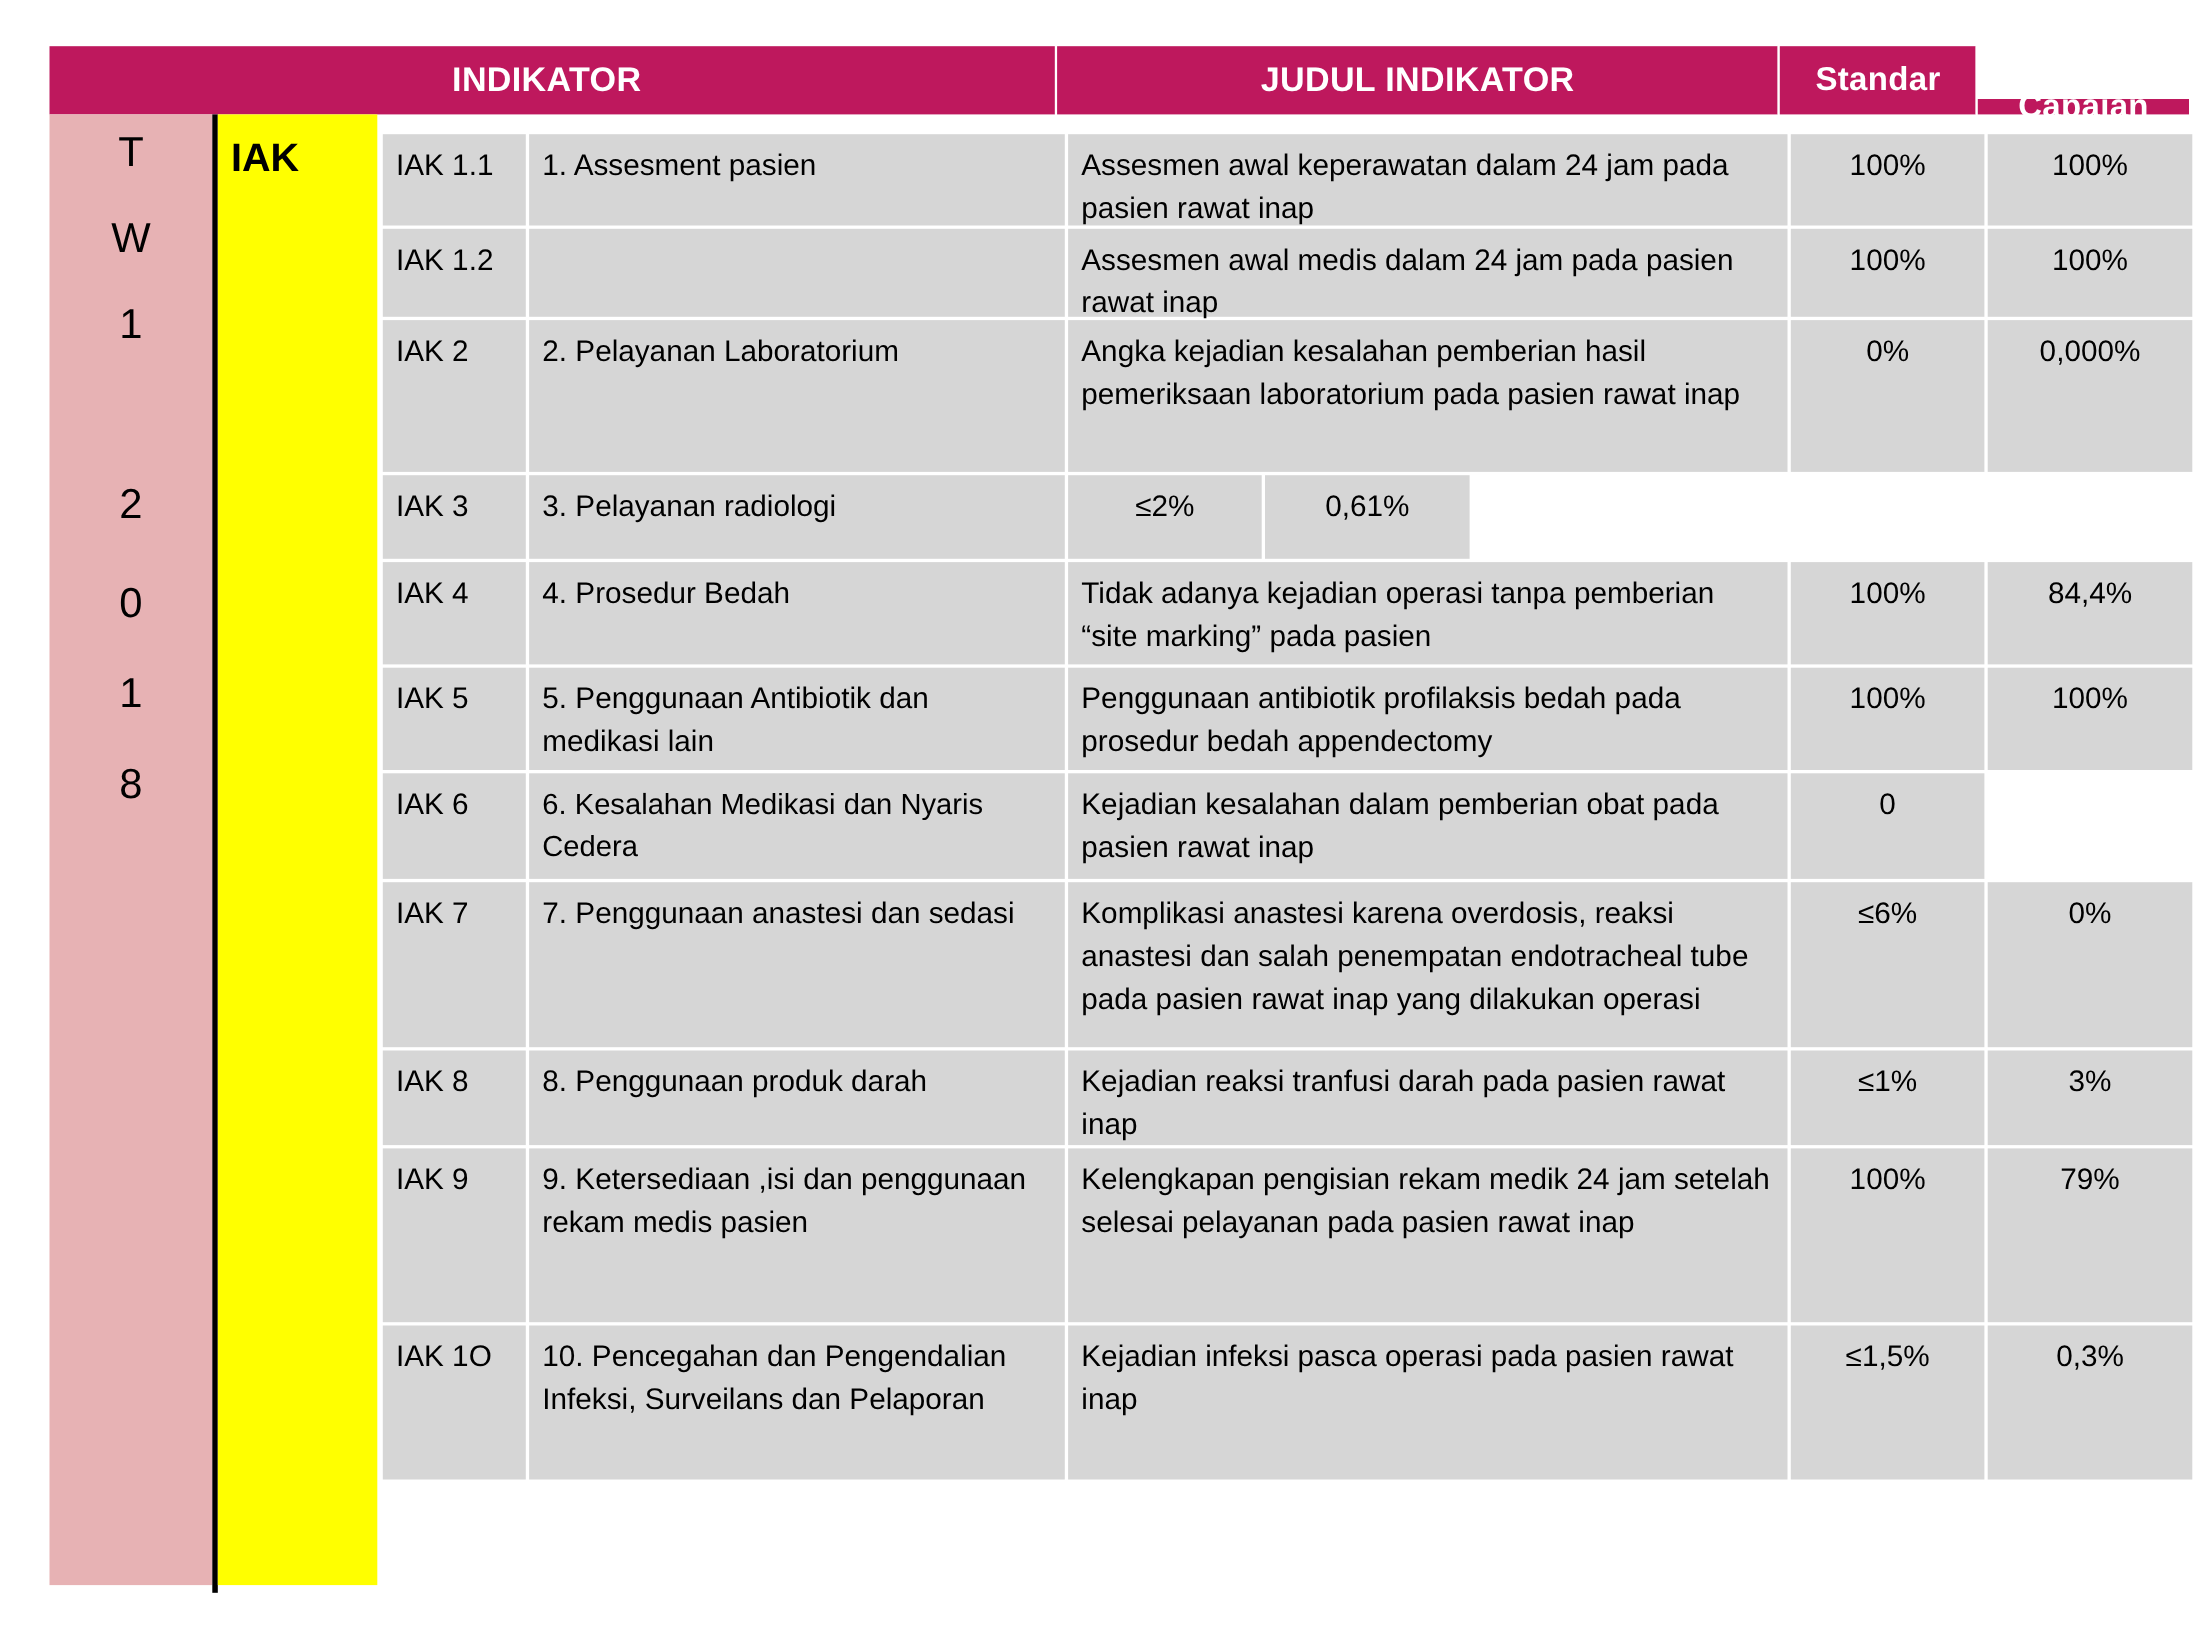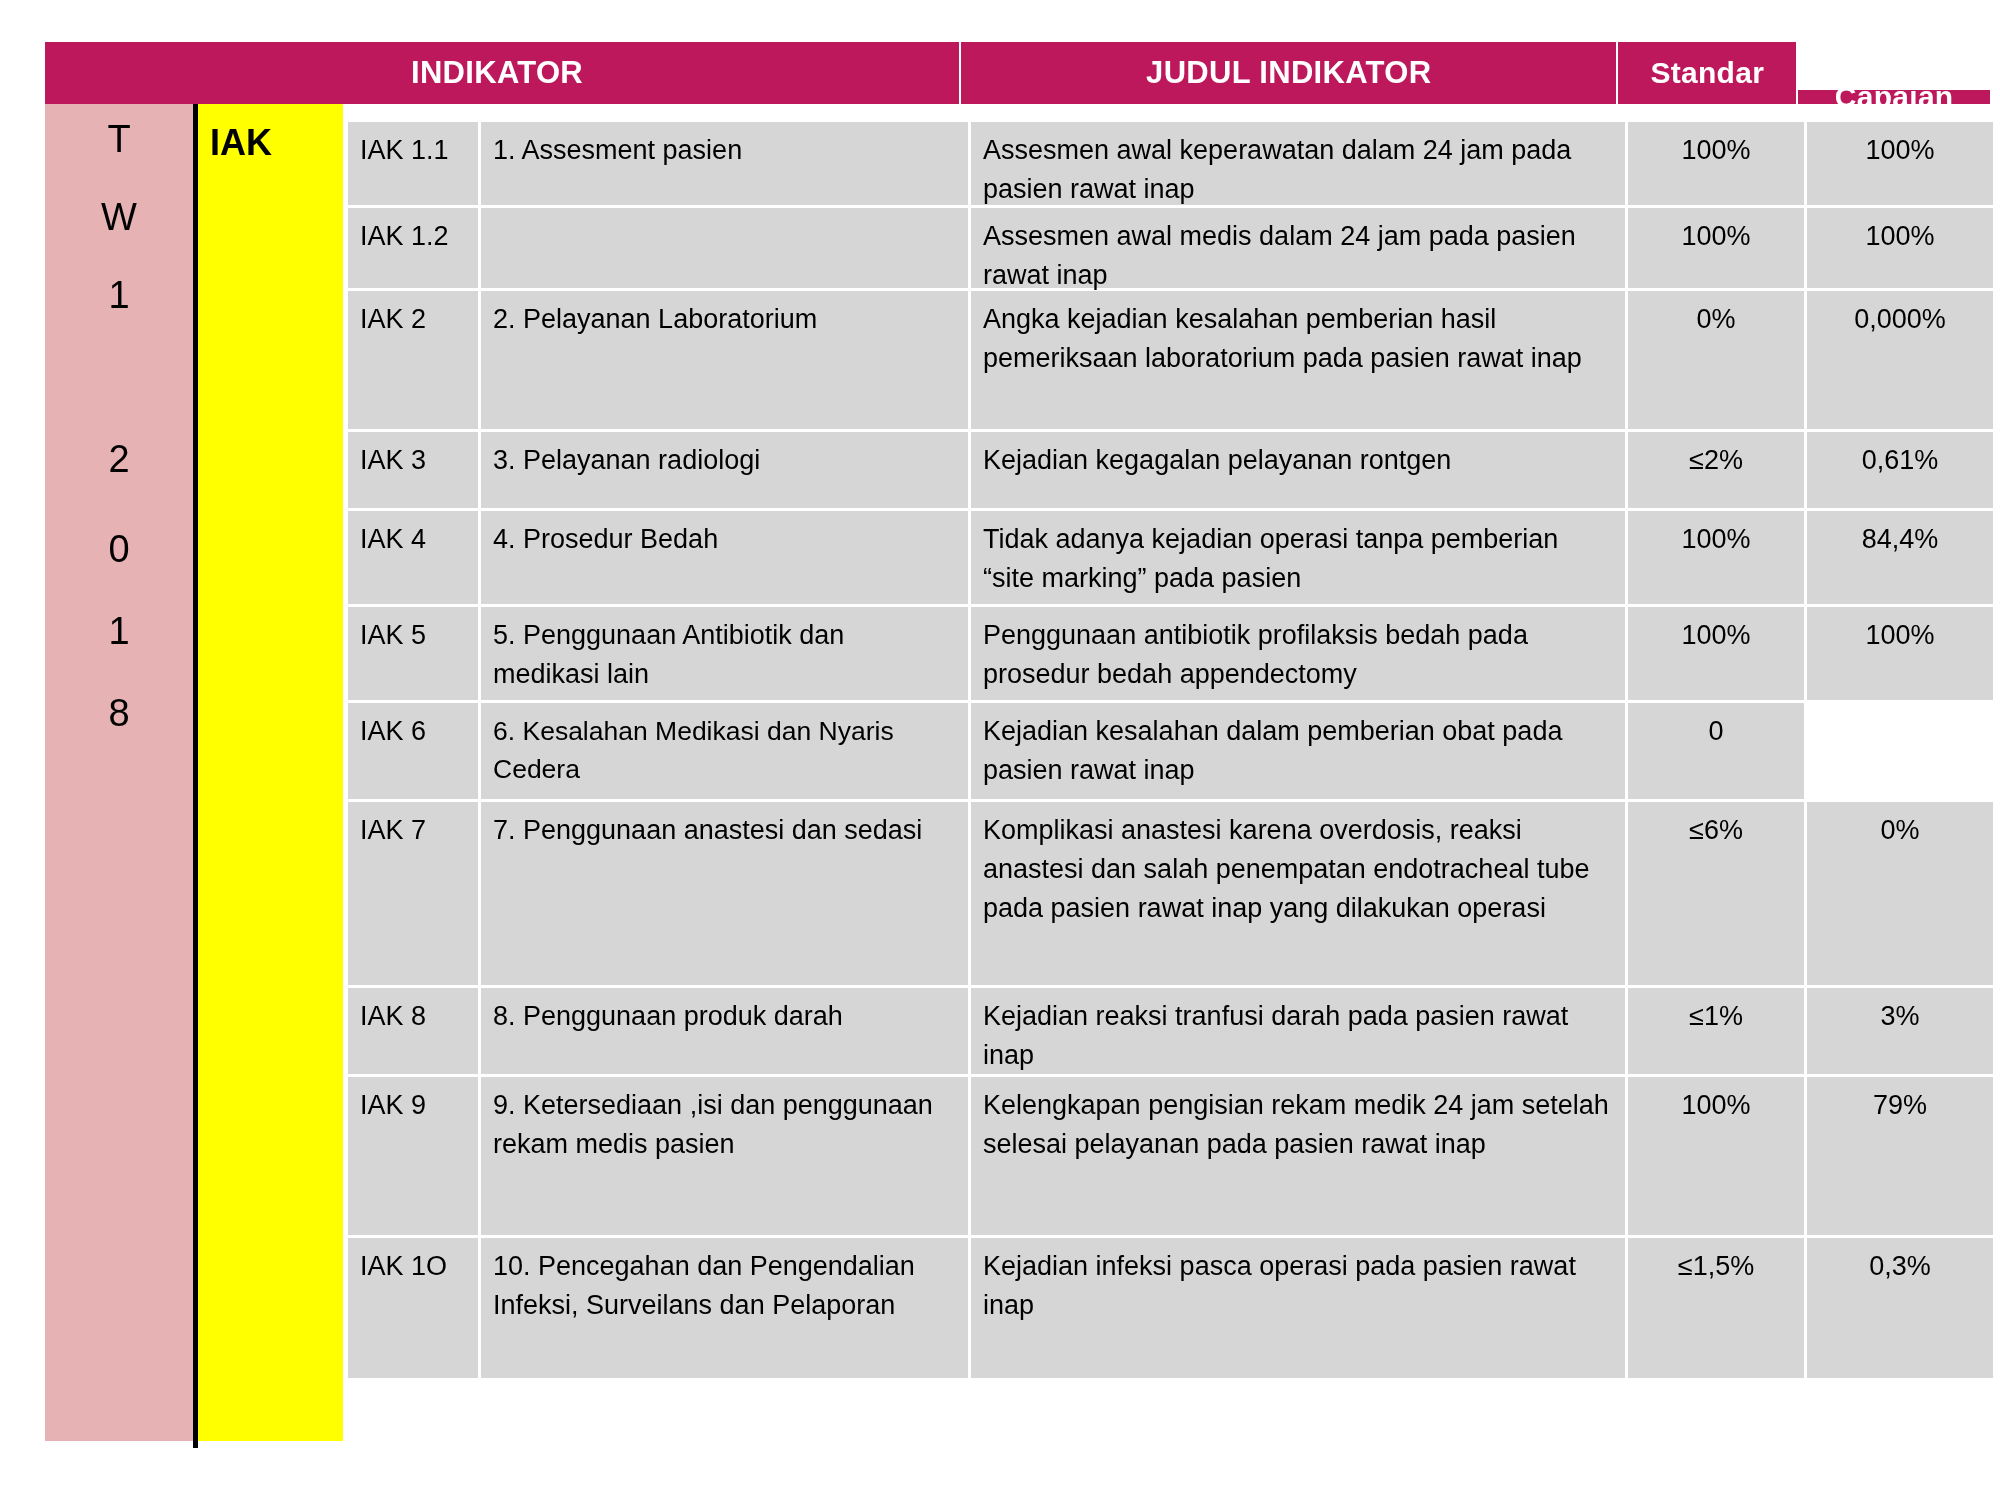--- a/index.html
+++ b/index.html
@@ -191,21 +191,20 @@
       <div class="cell c-code">IAK 2</div>
       <div class="cell c-ind">2. Pelayanan Laboratorium</div>
       <div class="cell c-jud">Angka kejadian kesalahan pemberian hasil pemeriksaan laboratorium pada pasien rawat inap</div>
       <div class="cell c-std">0%</div>
       <div class="cell c-cap">0,000%</div>
     </div>
 
     <div class="row" style="height:76px">
       <div class="cell c-code">IAK 3</div>
       <div class="cell c-ind">3. Pelayanan radiologi</div>
-      <div class="cell c-jud">Kejadian kegagalan pelayanan rontgen</div>
       <div class="cell c-std">≤2%</div>
       <div class="cell c-cap">0,61%</div>
     </div>
 
     <div class="row" style="height:93px">
       <div class="cell c-code">IAK 4</div>
       <div class="cell c-ind">4. Prosedur Bedah</div>
       <div class="cell c-jud">Tidak adanya kejadian operasi tanpa pemberian “site marking” pada pasien</div>
       <div class="cell c-std">100%</div>
       <div class="cell c-cap">84,4%</div>
@@ -219,21 +218,21 @@
       <div class="cell c-cap">100%</div>
     </div>
 
     <div class="row" style="height:96px">
       <div class="cell c-code">IAK 6</div>
       <div class="cell c-ind wide" style="white-space:normal;font-size:26.5px">6. Kesalahan Medikasi dan Nyaris Cedera</div>
       <div class="cell c-jud">Kejadian kesalahan dalam pemberian obat  pada pasien rawat inap</div>
       <div class="cell c-std">0</div>
     </div>
 
-    <div class="row" style="height:183px">
+    <div class="row" style="height:150px">
       <div class="cell c-code">IAK 7</div>
       <div class="cell c-ind" style="white-space:normal">7. Penggunaan anastesi dan sedasi</div>
       <div class="cell c-jud">Komplikasi anastesi karena overdosis, reaksi anastesi dan salah penempatan endotracheal tube pada pasien rawat inap yang dilakukan operasi</div>
       <div class="cell c-std">≤6%</div>
       <div class="cell c-cap">0%</div>
     </div>
 
     <div class="row" style="height:86px">
       <div class="cell c-code">IAK 8</div>
       <div class="cell c-ind">8. Penggunaan produk darah</div>

